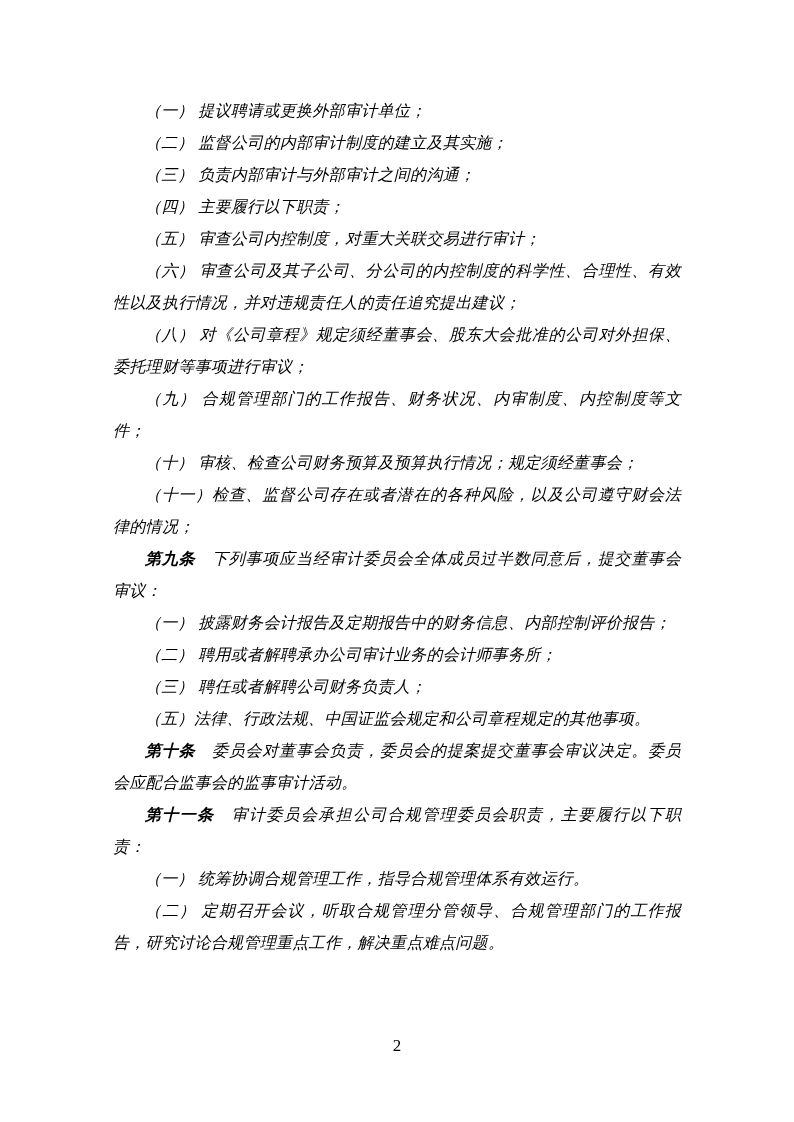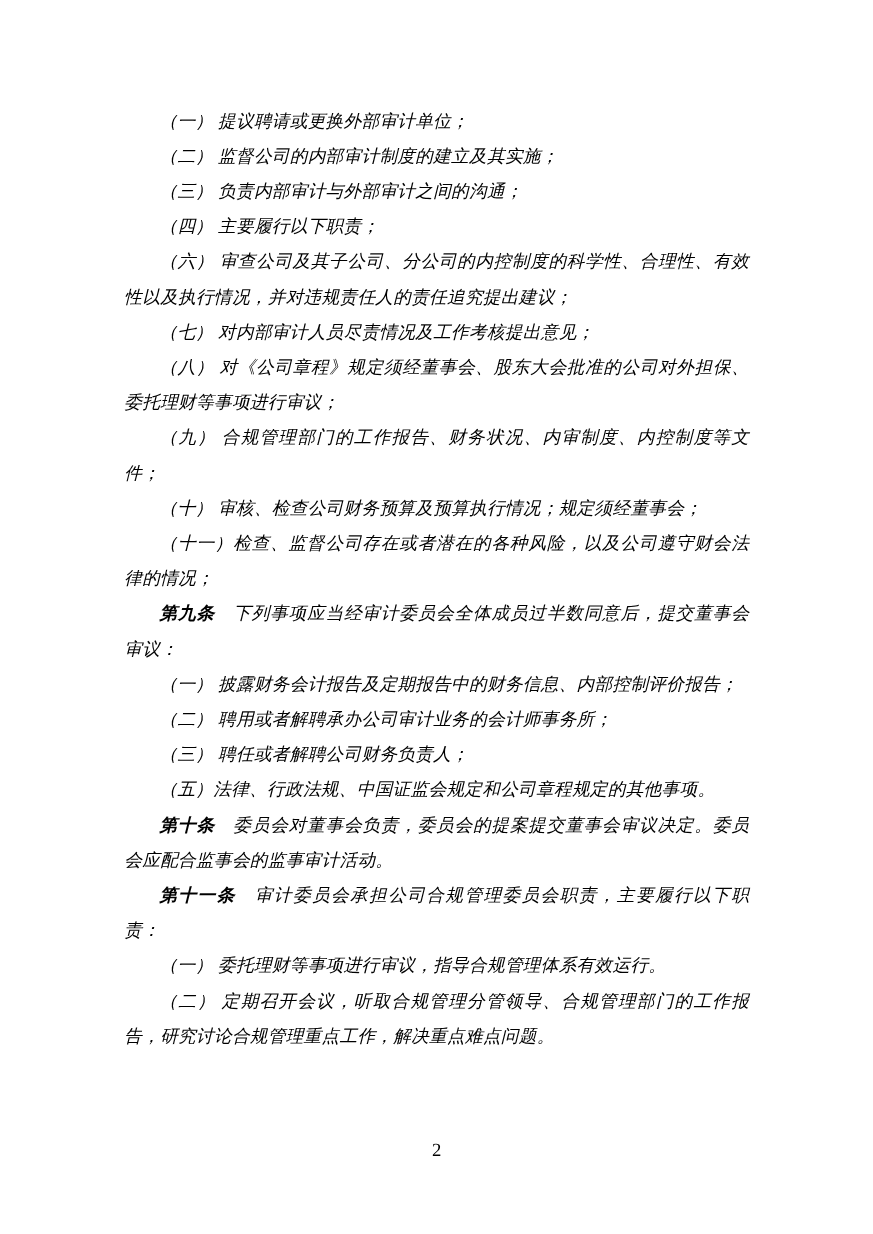--- a/index.html
+++ b/index.html
@@ -47,30 +47,30 @@
 </style>
 </head>
 <body>
 
 <div class="page">
   <div class="content">
       <p class="para">（一） 提议聘请或更换外部审计单位；</p>
       <p class="para">（二） 监督公司的内部审计制度的建立及其实施；</p>
       <p class="para">（三） 负责内部审计与外部审计之间的沟通；</p>
       <p class="para">（四） 主要履行以下职责；</p>
+      <p class="para">（五） 审查公司内控制度，对重大关联交易进行审计；</p>
       <p class="para">（六） 审查公司及其子公司、分公司的内控制度的科学性、合理性、有效性以及执行情况，并对违规责任人的责任追究提出建议；</p>
-      <p class="para">（七） 对内部审计人员尽责情况及工作考核提出意见；</p>
       <p class="para">（八） 对《公司章程》规定须经董事会、股东大会批准的公司对外担保、委托理财等事项进行审议；</p>
       <p class="para">（九） 合规管理部门的工作报告、财务状况、内审制度、内控制度等文件；</p>
       <p class="para">（十） 审核、检查公司财务预算及预算执行情况；规定须经董事会；</p>
       <p class="para">（十一）检查、监督公司存在或者潜在的各种风险，以及公司遵守财会法律的情况；</p>
       <p class="para"><b>第九条</b>　下列事项应当经审计委员会全体成员过半数同意后，提交董事会审议：</p>
       <p class="para">（一） 披露财务会计报告及定期报告中的财务信息、内部控制评价报告；</p>
       <p class="para">（二） 聘用或者解聘承办公司审计业务的会计师事务所；</p>
       <p class="para">（三） 聘任或者解聘公司财务负责人；</p>
       <p class="para">（五）法律、行政法规、中国证监会规定和公司章程规定的其他事项。</p>
       <p class="para"><b>第十条</b>　委员会对董事会负责，委员会的提案提交董事会审议决定。委员会应配合监事会的监事审计活动。</p>
       <p class="para"><b>第十一条</b>　审计委员会承担公司合规管理委员会职责，主要履行以下职责：</p>
-      <p class="para">（一） 委托理财等事项进行审议，指导合规管理体系有效运行。</p>
+      <p class="para">（一） 统筹协调合规管理工作，指导合规管理体系有效运行。</p>
       <p class="para">（二） 定期召开会议，听取合规管理分管领导、合规管理部门的工作报告，研究讨论合规管理重点工作，解决重点难点问题。</p>
     </div>
   <div class="footer">2</div>
 </div>
 
 </body></html>

